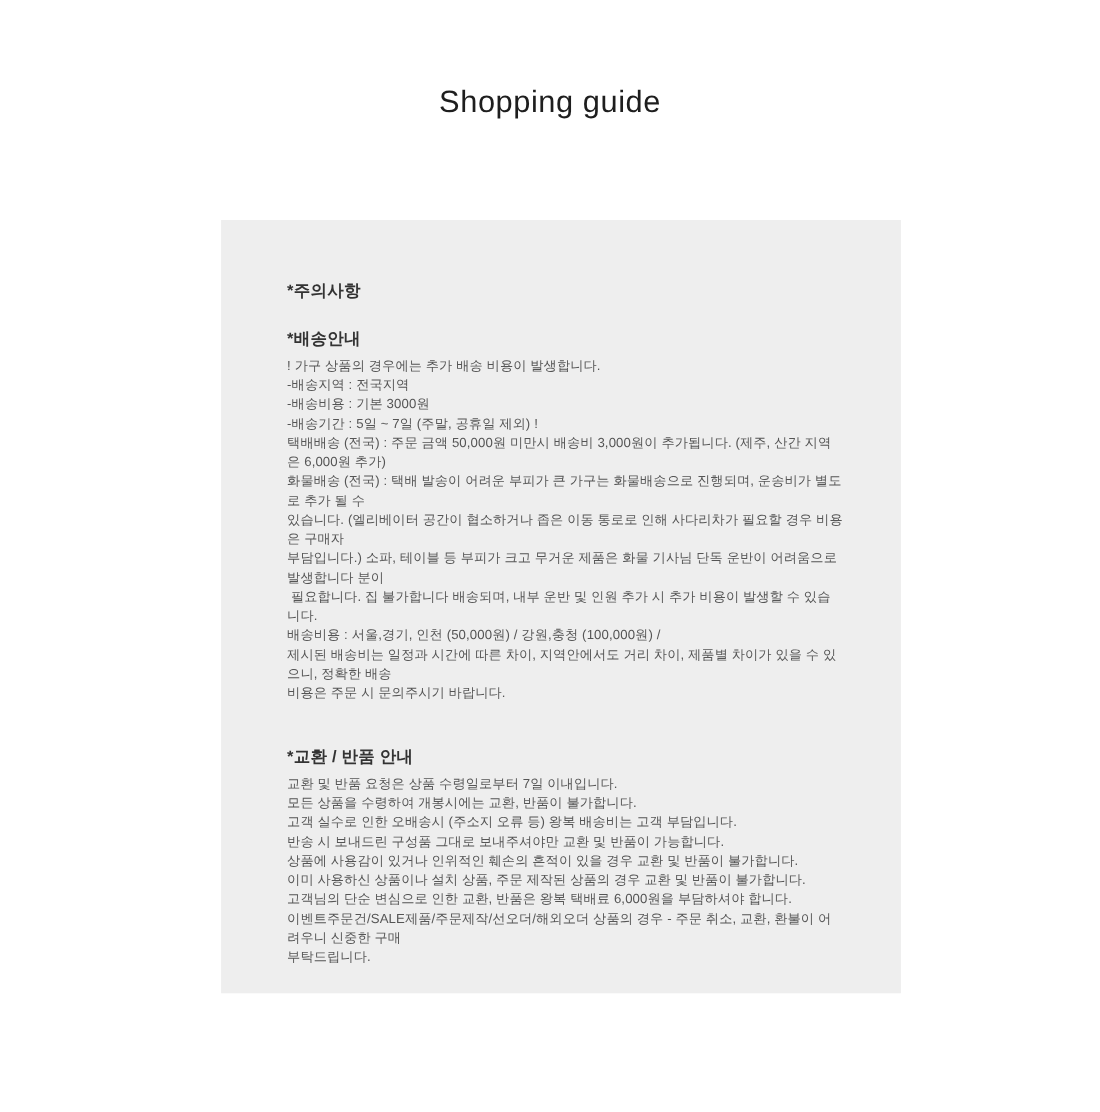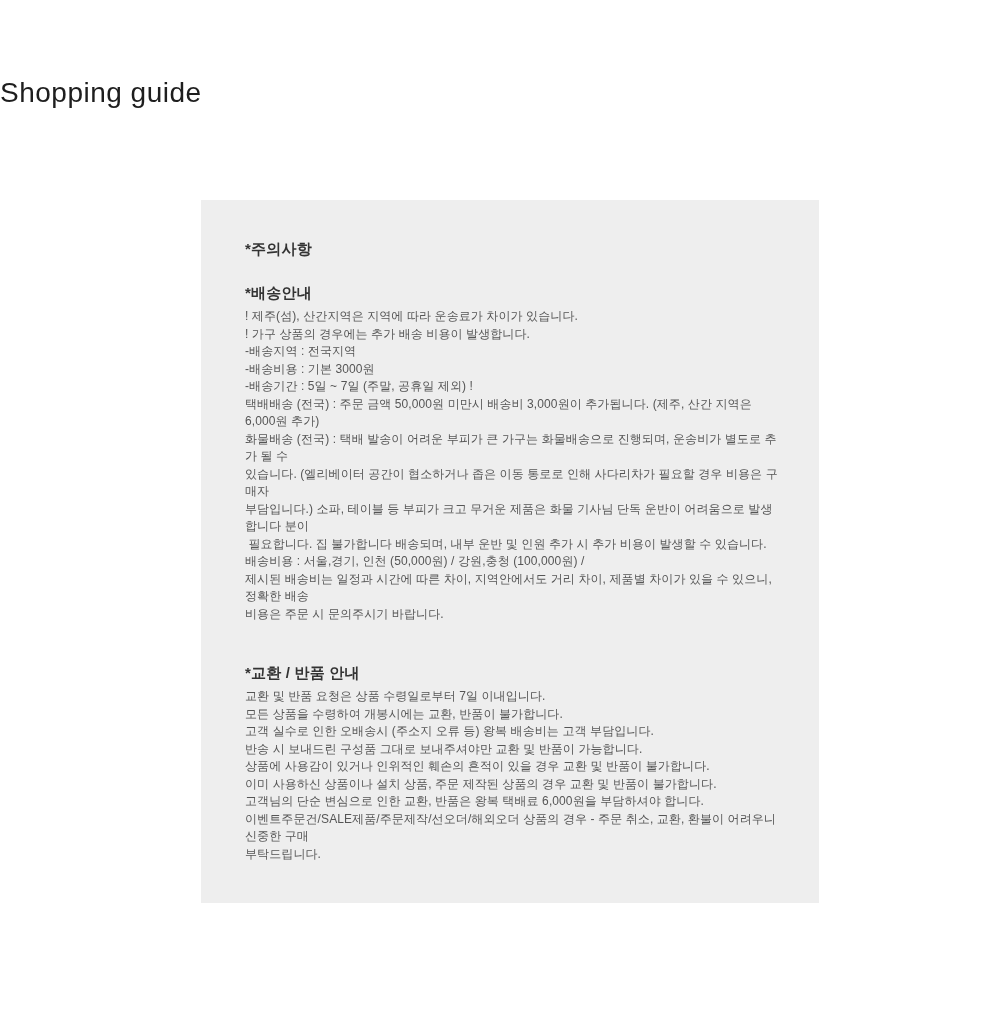--- a/index.html
+++ b/index.html
@@ -16,38 +16,39 @@
     width: 1000px;
     height: 1011px;
     background: #ffffff;
     overflow: hidden;
   }
   .page-title {
     position: absolute;
     top: 58px;
     left: 0;
     width: 1000px;
+    text-align: center;
     font-size: 28px;
     font-weight: 400;
     letter-spacing: 0.5px;
     color: #1e1e1e;
     line-height: 34px;
     margin-top: 18px;
   }
   .guide-panel {
     position: absolute;
     left: 201px;
     top: 200px;
     width: 618px;
     height: 703px;
     background: #eeeeee;
     box-sizing: border-box;
     padding: 39px 36px 0 44px;
   }
-  .guide-section { margin: 0; padding: 0; }
+  .guide-section { margin: 16px; padding: 0; }
   .section-heading {
     margin: 0 0 5px 0;
     font-size: 15px;
     font-weight: 700;
     color: #333333;
     line-height: 20px;
     letter-spacing: 0.2px;
   }
   .section-lines { margin: 0; padding: 0; }
   .text-line {
@@ -69,21 +70,20 @@
 
   <div class="guide-panel">
 
     <section class="guide-section section-precautions">
       <h2 class="section-heading">*주의사항</h2>
     </section>
 
     <section class="guide-section section-shipping">
       <h2 class="section-heading">*배송안내</h2>
       <div class="section-lines">
-          <div class="text-line">! 제주(섬), 산간지역은 지역에 따라 운송료가 차이가 있습니다.</div>
           <div class="text-line">! 가구 상품의 경우에는 추가 배송 비용이 발생합니다.</div>
           <div class="text-line">-배송지역 : 전국지역</div>
           <div class="text-line">-배송비용 : 기본 3000원</div>
           <div class="text-line">-배송기간 : 5일 ~ 7일 (주말, 공휴일 제외) !</div>
           <div class="text-line">택배배송 (전국) : 주문 금액 50,000원 미만시 배송비 3,000원이 추가됩니다. (제주, 산간 지역은 6,000원 추가)</div>
           <div class="text-line">화물배송 (전국) : 택배 발송이 어려운 부피가 큰 가구는 화물배송으로 진행되며, 운송비가 별도로 추가 될 수</div>
           <div class="text-line">있습니다. (엘리베이터 공간이 협소하거나 좁은 이동 통로로 인해 사다리차가 필요할 경우 비용은 구매자</div>
           <div class="text-line">부담입니다.) 소파, 테이블 등 부피가 크고 무거운 제품은 화물 기사님 단독 운반이 어려움으로 발생합니다 분이</div>
           <div class="text-line"> 필요합니다. 집 불가합니다 배송되며, 내부 운반 및 인원 추가 시 추가 비용이 발생할 수 있습니다.</div>
           <div class="text-line">배송비용 : 서울,경기, 인천 (50,000원) / 강원,충청 (100,000원) /</div>

